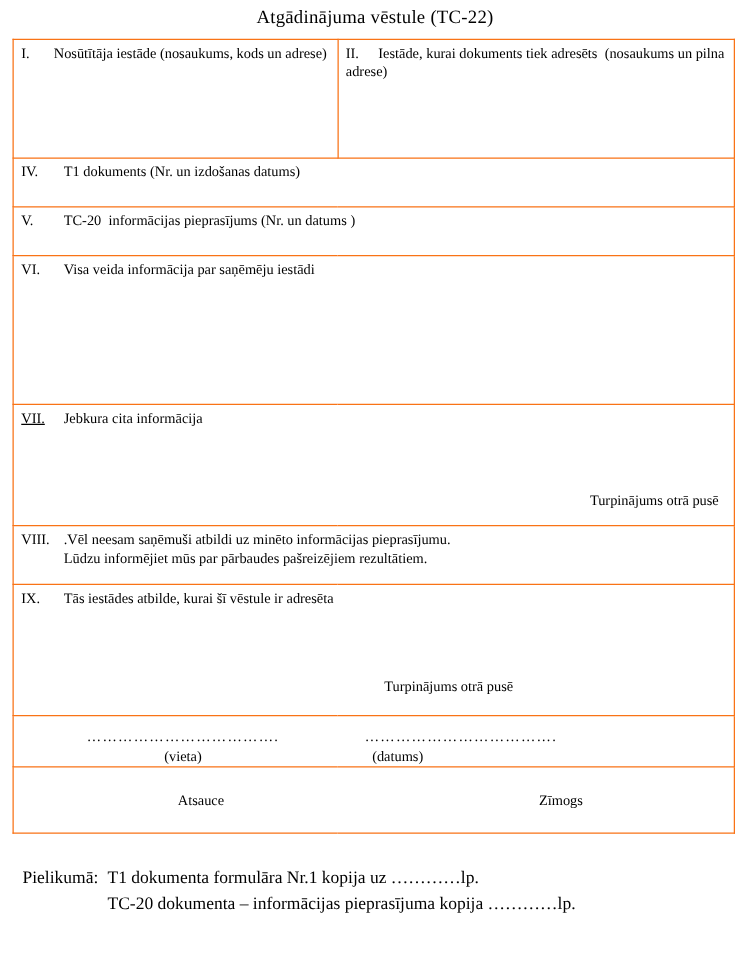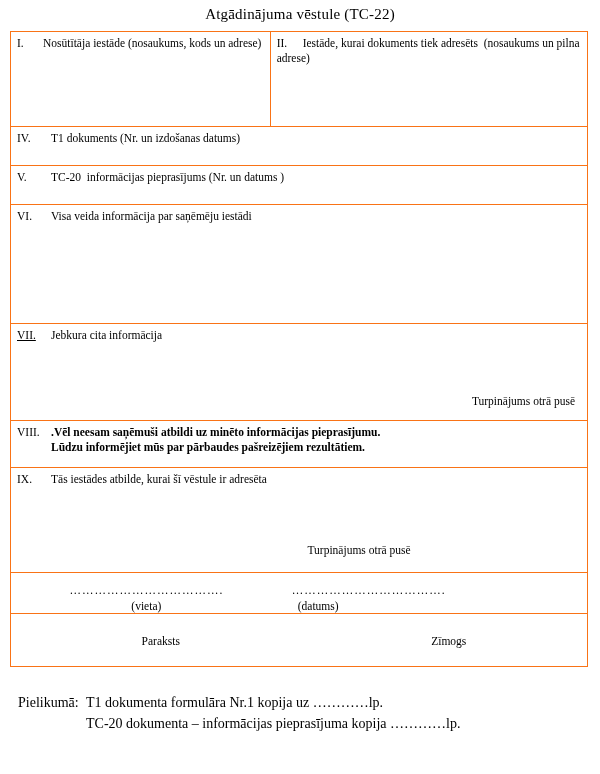--- a/index.html
+++ b/index.html
@@ -159,21 +159,21 @@
       </tr>
       <tr>
         <td colspan="2" style="height:90px; position:relative;">
           <span class="rownum" style="min-width:34px;text-decoration:underline;">VII.</span><span class="lbl">Jebkura cita informācija</span>
           <div class="small-mark" style="margin-top:42px;">&nbsp;</div>
           <div class="continue">Turpinājums otrā pusē</div>
         </td>
       </tr>
       <tr>
         <td colspan="2" style="height:40px;">
-          <span class="rownum-wide">VIII.</span><span class="lbl" style="display:inline-block; width:86%; vertical-align:top;font-weight:bold;">.Vēl neesam saņēmuši atbildi uz minēto informācijas pieprasījumu.
+          <span class="rownum-wide">VIII.</span><span class="lbl" style="display:inline-block; width:86%; vertical-align:top;">.Vēl neesam saņēmuši atbildi uz minēto informācijas pieprasījumu.
 Lūdzu informējiet mūs par pārbaudes pašreizējiem rezultātiem.</span>
         </td>
       </tr>
       <tr>
         <td colspan="2" style="height:98px; position:relative;margin-top:24px;">
           <span class="rownum" style="min-width:34px;">IX.</span><span class="lbl">Tās iestādes atbilde, kurai šī vēstule ir adresēta</span>
           <div class="continue-2" style="margin-top:56px;">Turpinājums otrā pusē</div>
         </td>
       </tr>
       <tr class="sig-row">
@@ -186,21 +186,21 @@
             <div class="dots-cell" style="width:53%; flex:none; text-align:left; padding-left:10px;">
               <div class="dots-line">……………………………….</div>
               <div class="dots-label" style="padding-left:6px;">(datums)</div>
             </div>
           </div>
         </td>
       </tr>
       <tr class="sig-row">
         <td colspan="2" style="height:52px;">
           <div class="bottom-names">
-            <div class="n1">Paraksts</div>
+            <div class="n1">Atsauce</div>
             <div class="n2">Zīmogs</div>
           </div>
         </td>
       </tr>
     </tbody>
   </table>
 
   <div class="attachments">
     <span class="att-label">Pielikumā:</span><span class="att-body">
       <div>T1 dokumenta formulāra Nr.1 kopija uz …………lp.</div>

